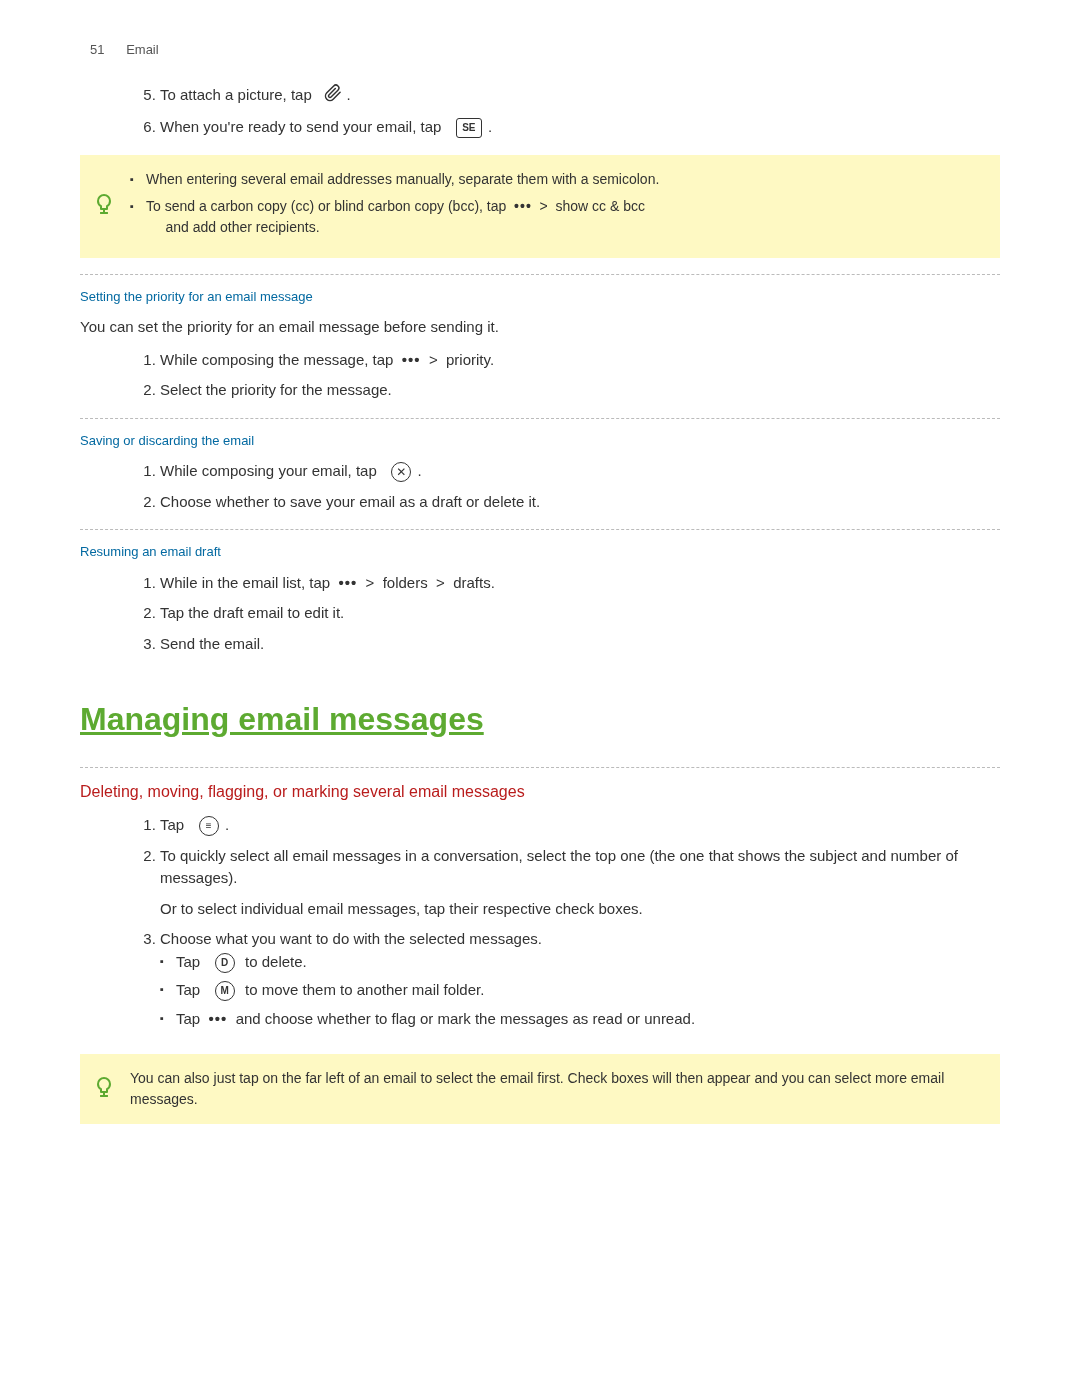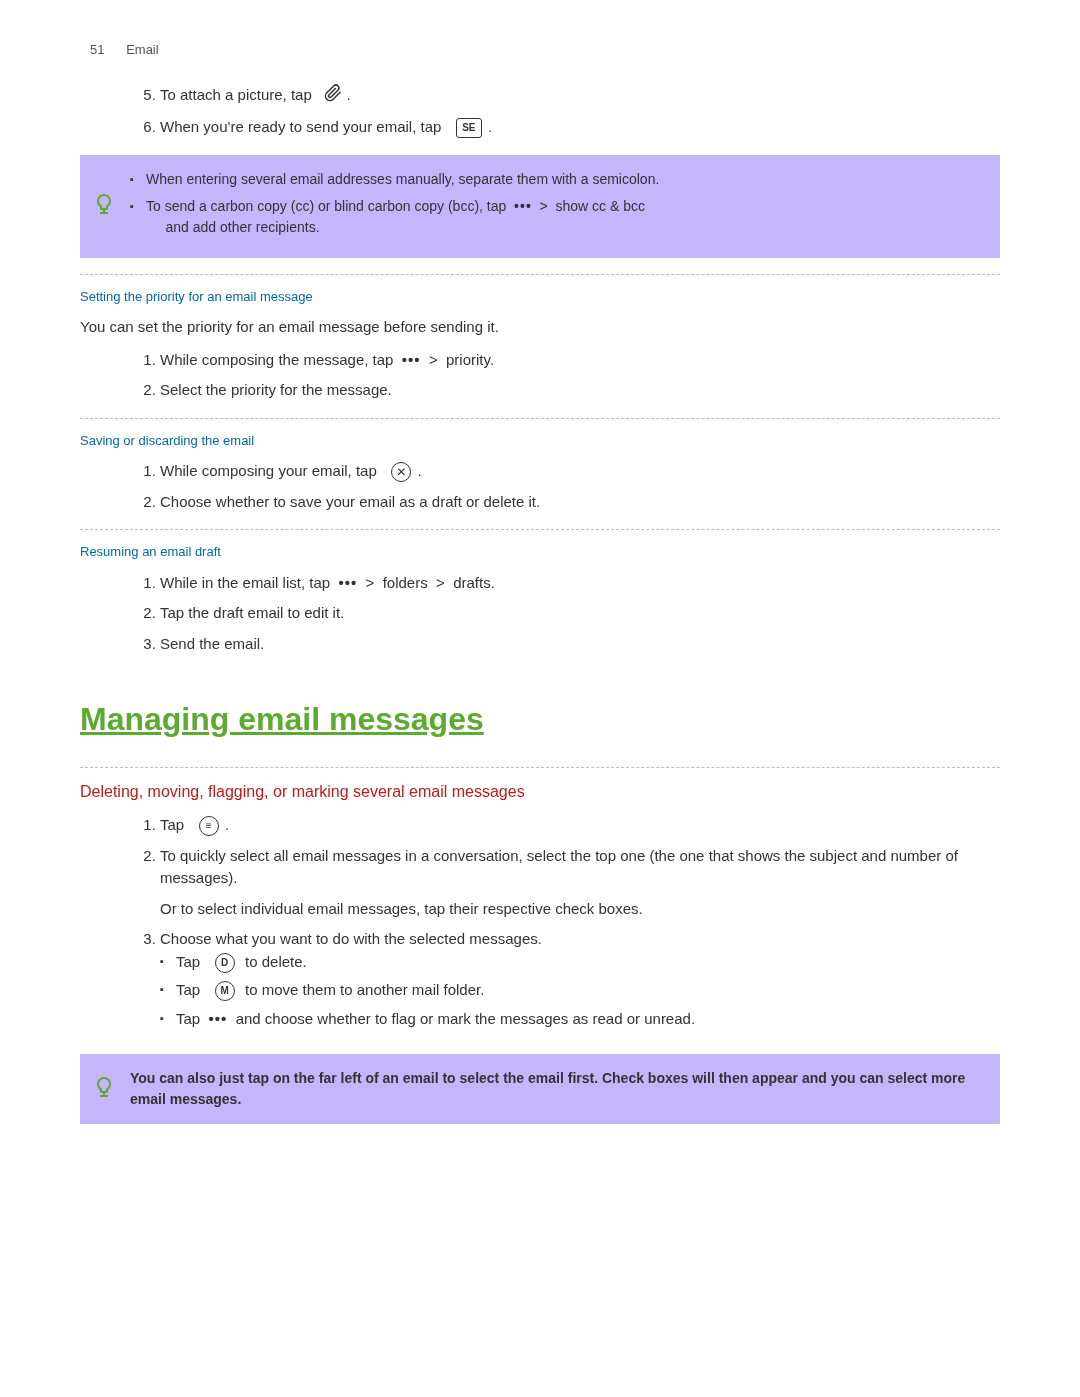--- a/index.html
+++ b/index.html
@@ -49,21 +49,21 @@
     ul.bullet-list li::before {
       content: '▪';
       position: absolute;
       left: 0;
       color: #333;
       font-size: 11px;
       top: 2px;
     }
 
     .tip-box {
-      background: #c4b5fd;
+      background: #fef9c3;
       border: none;
       padding: 14px 18px 14px 50px;
       margin: 16px 0;
       position: relative;
     }
 
     .tip-icon {
       position: absolute;
       left: 12px;
       top: 50%;
@@ -304,21 +304,21 @@
             <span>Tap</span>
             &nbsp;<span class="dots bold">•••</span>
             &nbsp;<span>and choose whether to flag or mark the messages as read or unread.</span>
           </li>
         </ul>
       </li>
     </ol>
   </div>
 </div>
 
-<div class="tip-box" style="margin-top:24px;font-weight:bold;">
+<div class="tip-box" style="margin-top:24px;">
   <span class="tip-icon">
     <svg class="lightbulb-svg" viewBox="0 0 24 24" fill="none" stroke="#5daa31" stroke-width="2" stroke-linecap="round" stroke-linejoin="round">
       <path d="M9 21h6M12 3a6 6 0 016 6c0 2.22-1.21 4.16-3 5.2V17H9v-2.8C7.21 13.16 6 11.22 6 9a6 6 0 016-6z"></path>
       <line x1="12" y1="17" x2="12" y2="21"></line>
       <line x1="9" y1="21" x2="15" y2="21"></line>
     </svg>
   </span>
   <p class="tip-text">You can also just tap on the far left of an email to select the email first. Check boxes will then appear and you can select more email messages.</p>
 </div>
 

